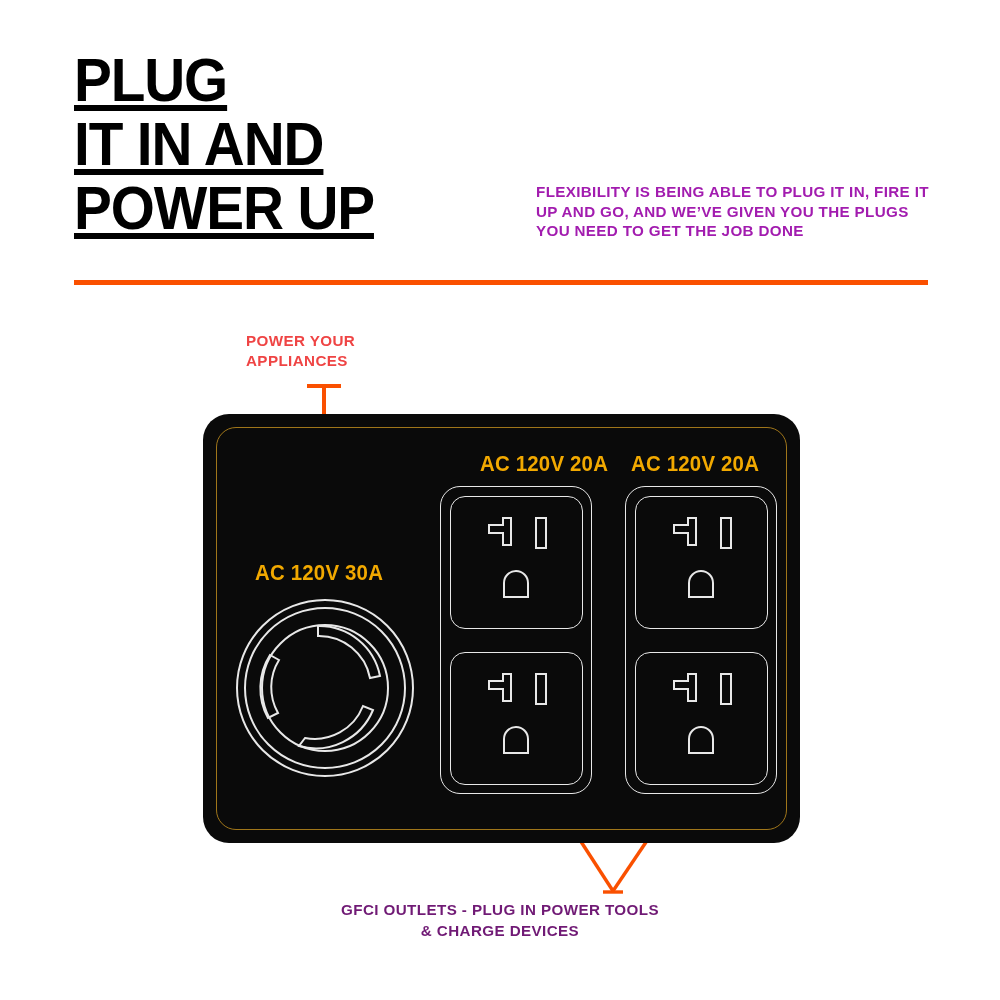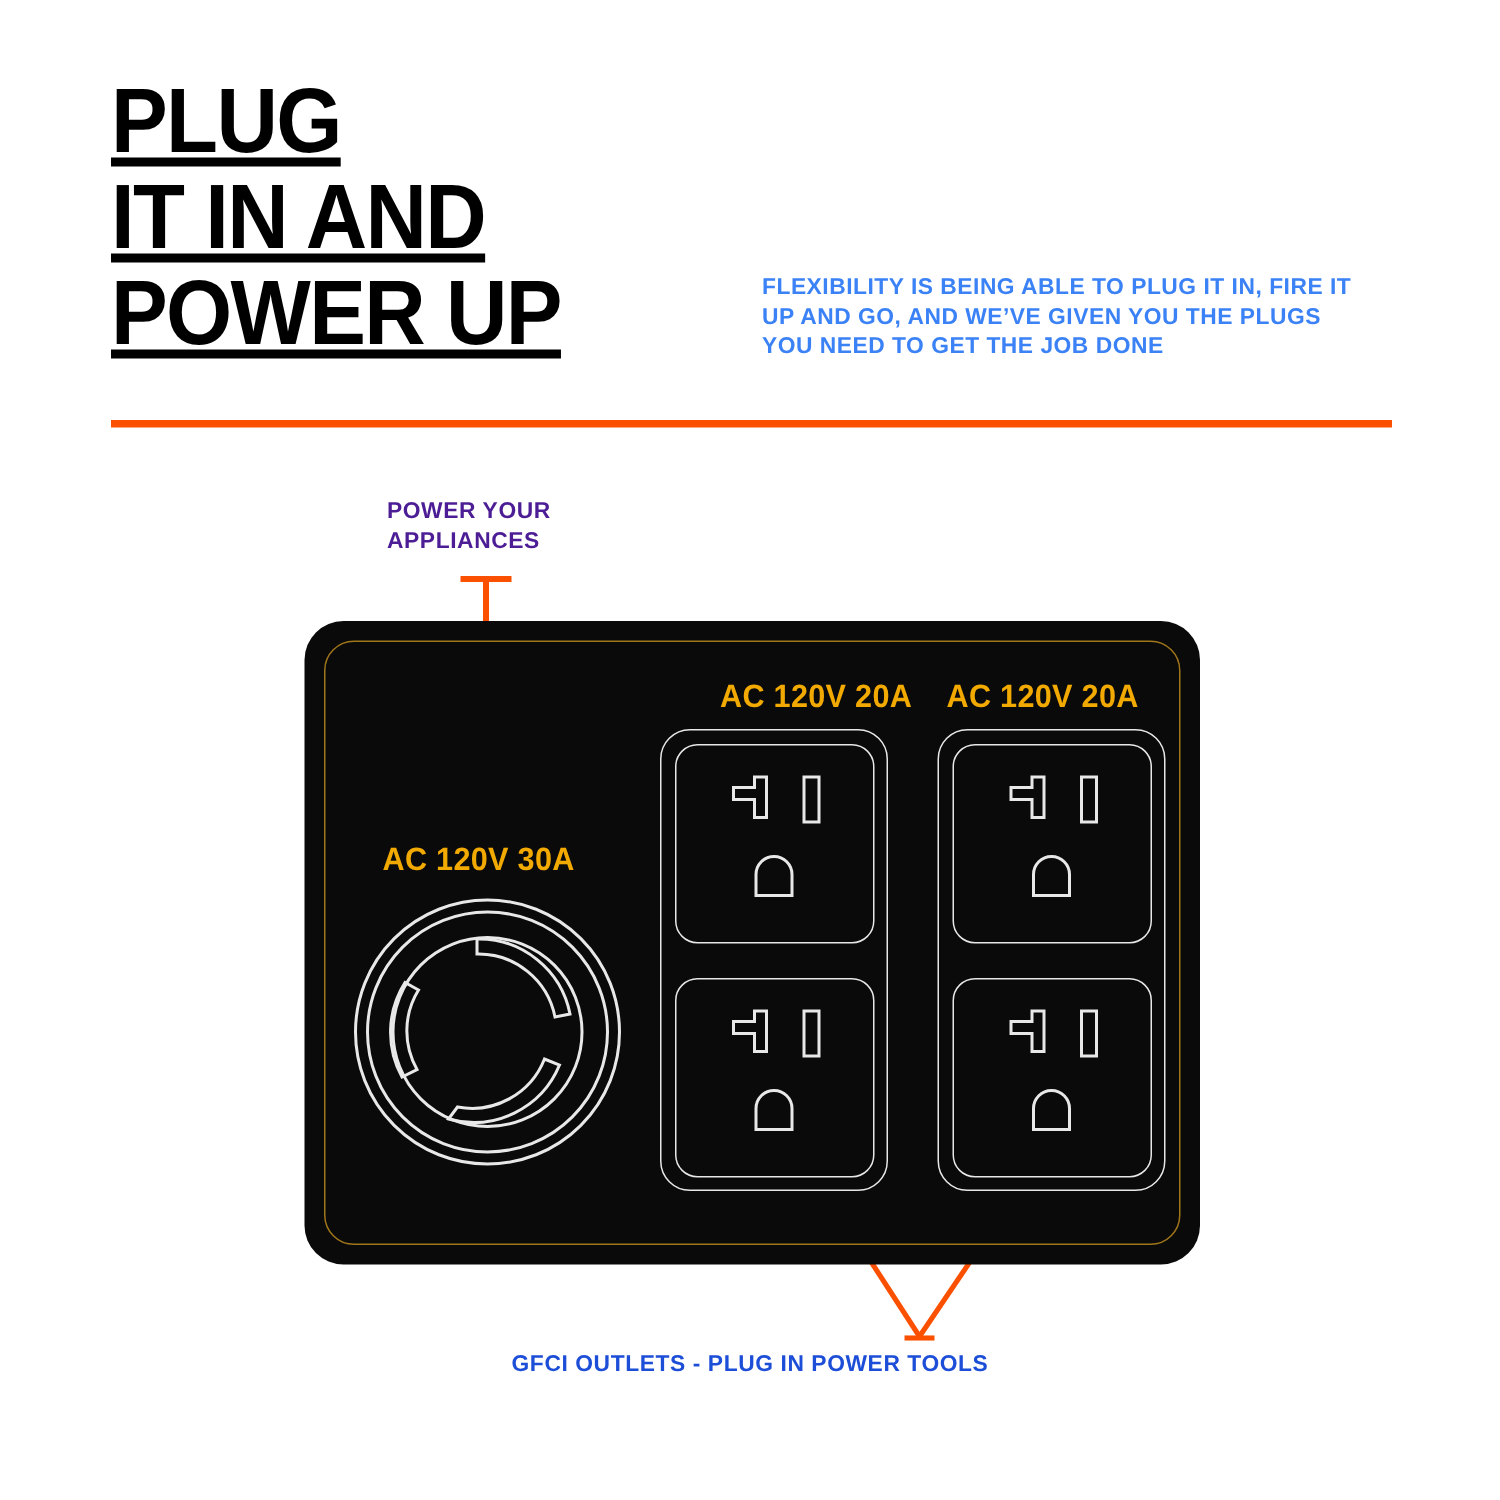--- a/index.html
+++ b/index.html
@@ -34,29 +34,29 @@
     color: #000000;
     text-transform: uppercase;
     transform: scaleX(0.93);
     transform-origin: left center;
     white-space: nowrap;
   }
 
   
   #subcopy {
     position: absolute;
-    left: 508px;
+    left: 536px;
     top: 182px;
     width: 400px;
     font-family: "Liberation Sans", sans-serif;
     font-weight: bold;
     font-size: 15.2px;
     line-height: 19.5px;
     letter-spacing: 0.35px;
-    color: #3b82f6;
+    color: #a21caf;
     text-transform: uppercase;
   }
 
   
   #divider-rule {
     position: absolute;
     left: 74px;
     top: 280px;
     width: 854px;
     height: 5px;
@@ -132,42 +132,42 @@
     box-sizing: border-box;
   }
   .outlet-top    { top: 9px; }
   .outlet-bottom { top: 165px; }
 
   .outlet svg { display: block; }
 
   
   #callout-top-label {
     position: absolute;
-    left: 258px;
+    left: 246px;
     top: 331px;
     font-family: "Liberation Sans", sans-serif;
     font-weight: bold;
     font-size: 15.2px;
     line-height: 19.5px;
     letter-spacing: 0.4px;
-    color: #4c1d95;
+    color: #ef4444;
     text-transform: uppercase;
   }
   #callout-bottom-label {
     position: absolute;
     left: 0px;
     top: 899px;
     width: 1000px;
     text-align: center;
     font-family: "Liberation Sans", sans-serif;
     font-weight: bold;
     font-size: 15.2px;
     line-height: 21px;
     letter-spacing: 0.4px;
-    color: #1d4ed8;
+    color: #701a75;
     text-transform: uppercase;
   }
   #callout-svg {
     position: absolute;
     left: 0;
     top: 0;
     width: 1000px;
     height: 1000px;
     pointer-events: none;
   }
@@ -198,20 +198,21 @@
   <line x1="603" y1="892" x2="623" y2="892" stroke="#fa5000" stroke-width="3.4"></line>
 </svg>
 
 <div id="callout-top-label">
   <div>POWER YOUR</div>
   <div>APPLIANCES</div>
 </div>
 
 <div id="callout-bottom-label">
   <div>GFCI OUTLETS - PLUG IN POWER TOOLS</div>
+  <div>&amp; CHARGE DEVICES</div>
 </div>
 
 <div id="panel">
   <div id="panel-inner-border"></div>
 
   <div class="amber-label" id="label-30a">AC 120V 30A</div>
 
   <div id="twistlock">
     <svg width="180" height="180" viewBox="0 0 180 180">
       <circle cx="90" cy="90" r="88" fill="none" stroke="#e8e8e8" stroke-width="2"></circle>

